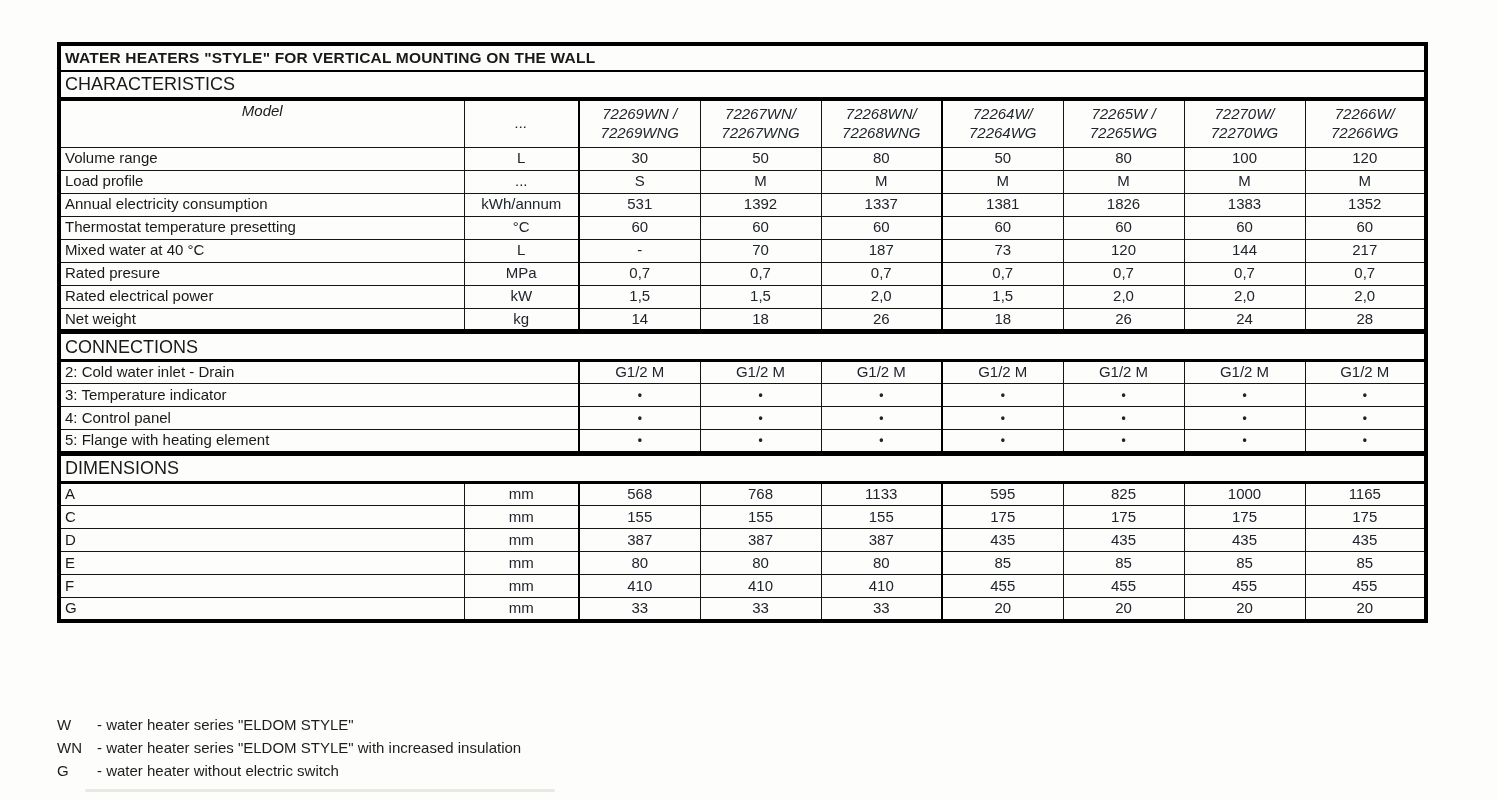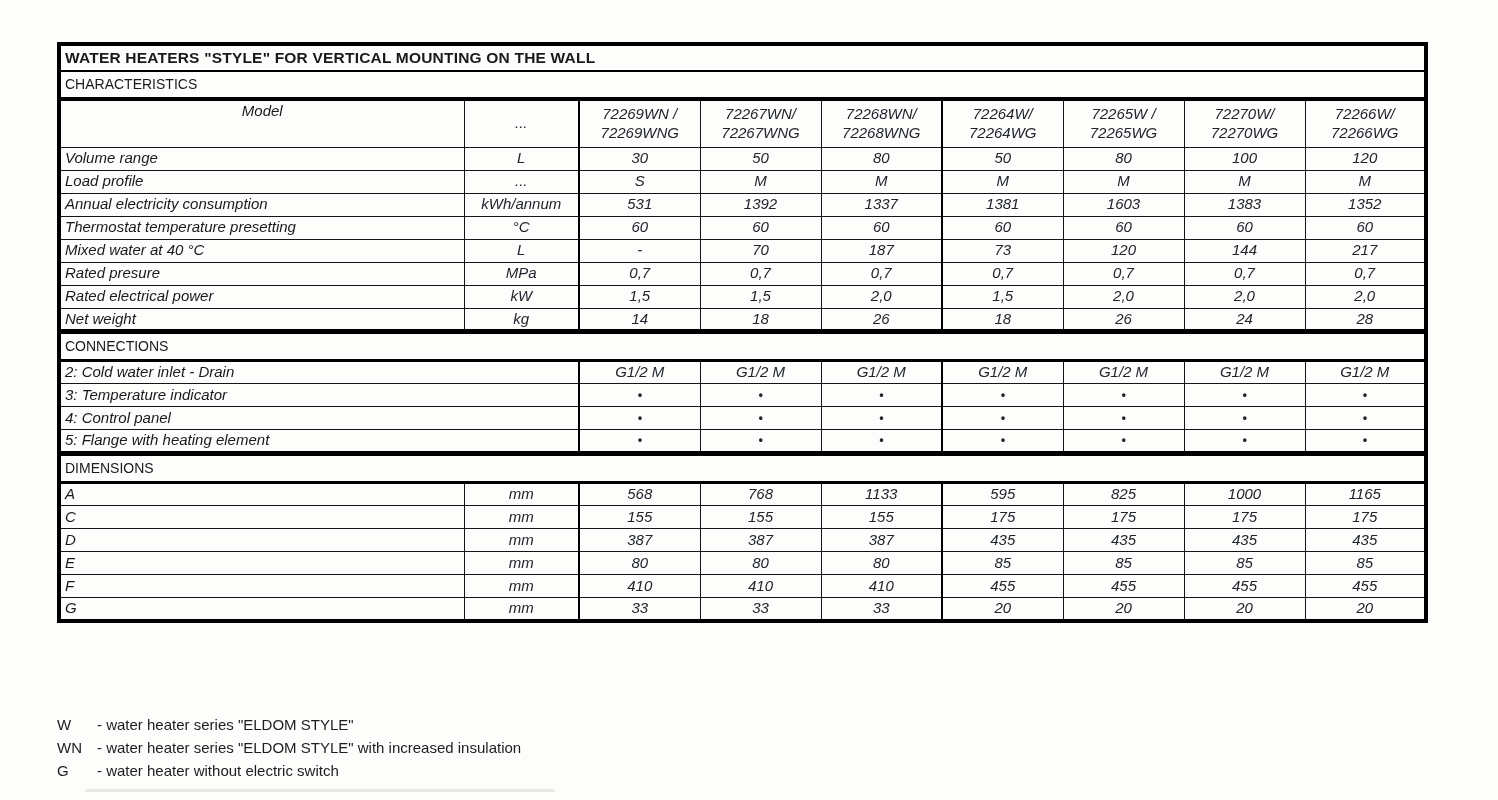--- a/index.html
+++ b/index.html
@@ -2,26 +2,26 @@
 <html><head>
 <meta charset="utf-8">
 <style>
   html,body{margin:0;padding:0;background:#ffffff;}
   .page{position:relative;width:1498px;height:800px;background:#fdfdfc;overflow:hidden;
         font-family:"Liberation Sans","DejaVu Sans",sans-serif;color:#1a1a1a;}
   .doc-table{position:absolute;left:57px;top:42px;}
   table{border-collapse:collapse;table-layout:fixed;width:1370px;border:4px solid #000;}
   td{border:1px solid #151515;padding:1px 4px;font-size:15px;line-height:1.25;
      overflow:hidden;white-space:nowrap;}
-  tr.data-row{height:23px;font-style:italic;}
+  tr.data-row{height:23px;}
   td.label{text-align:left;color:#191919;}
   td.unit{text-align:center;color:#20242c;}
   td.val{text-align:center;color:#20242c;}
   tr.title-row td{font-weight:bold;font-size:15.5px;border-bottom:2px solid #000;height:22px;letter-spacing:.2px;}
-  tr.section-row td{font-size:14px;height:23px;border-bottom:4px solid #000;}
+  tr.section-row td{font-size:18px;height:23px;border-bottom:4px solid #000;}
   tr.section-row.mid td{border-top:5px solid #000;border-bottom:3px solid #000;}
   tr.model-row{height:48px;font-style:italic;}
   tr.model-row td{white-space:pre-line;text-align:center;vertical-align:middle;}
   td.m1{border-left:2px solid #000;}
   td.grp{border-left:2px solid #000;margin-left:24px;}
   td.bullet{font-size:12px;font-weight:bold;}
   .legend{position:absolute;left:57px;top:716px;font-size:15px;color:#1d1d1d;}
   .legend-line{display:flex;margin-bottom:6px;}
   .legend-abbr{width:40px;flex:0 0 40px;}
   .legend-def{flex:1;}
@@ -100,21 +100,21 @@
       </tr>
 
 
       <tr class="data-row">
         <td class="label">Annual electricity consumption</td>
         <td class="unit">kWh/annum</td>
         <td class="val m1">531</td>
         <td class="val">1392</td>
         <td class="val">1337</td>
         <td class="val grp">1381</td>
-        <td class="val">1603</td>
+        <td class="val">1826</td>
         <td class="val">1383</td>
         <td class="val">1352</td>
       </tr>
 
       <tr class="data-row">
         <td class="label">Thermostat temperature presetting</td>
         <td class="unit">°C</td>
         <td class="val m1">60</td>
         <td class="val">60</td>
         <td class="val">60</td>

